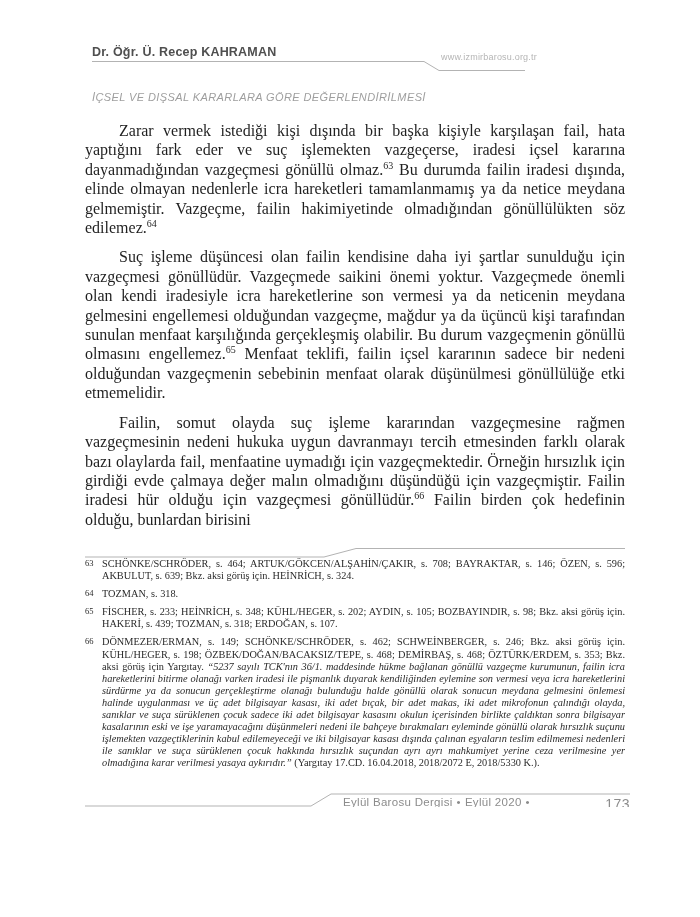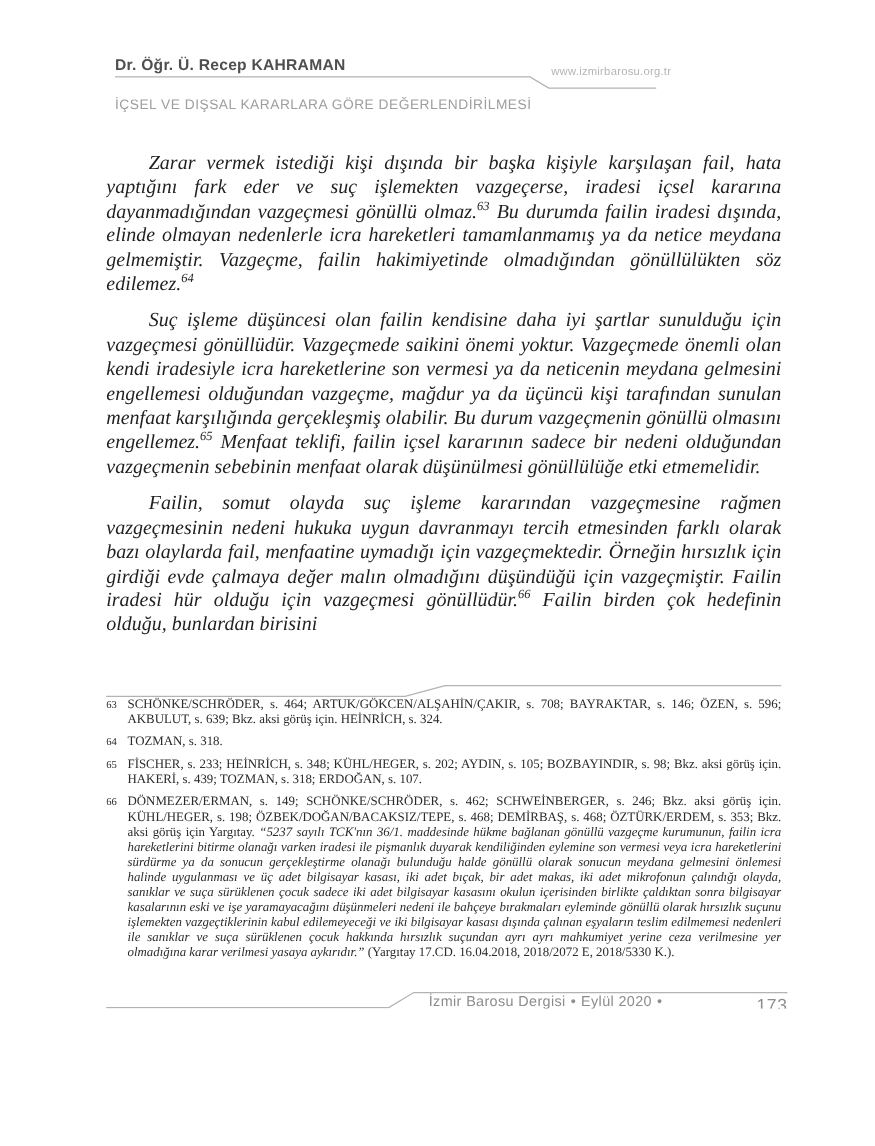--- a/index.html
+++ b/index.html
@@ -24,31 +24,31 @@
     font-size:9px;color:var(--c-url,#b5b5b5);
     letter-spacing:.2px;white-space:nowrap;
   }
   .hdr-title{
     position:absolute;left:92px;
     font-family:"Liberation Sans", sans-serif;
     font-size:11px;color:var(--c-muted,#9e9e9e);
     letter-spacing:.4px;white-space:nowrap;
   }
   .hdr-title.l1{top:65px;}
-  .hdr-title.l2{top:78px;}
+  .hdr-title.l2{top:91px;font-style:italic;}
   
   .rules{position:absolute;left:0;top:0;width:700px;height:917px;pointer-events:none;}
   .rules polyline{fill:none;stroke:var(--c-line,#b3b3b3);stroke-width:1;}
   
   .main{
     position:absolute;left:85px;top:121px;width:540px;
     max-height:424px;overflow:hidden;
     font-size:16px;line-height:19.4px;
     color:var(--c-text,#1f1f1f);
-    text-align:justify;hyphens:auto;font-style:italic;-webkit-hyphens:auto;
+    text-align:justify;hyphens:auto;-webkit-hyphens:auto;
   }
   .main p{margin:0 0 10px 0;text-indent:34px;}
   .main sup.ref{font-size:10px;line-height:0;}
   
   .footnotes{
     position:absolute;left:85px;top:558px;width:540px;
     max-height:240px;overflow:hidden;
     font-size:10.3px;line-height:12.1px;
     color:var(--c-fn,#2a2a2a);
     text-align:justify;hyphens:auto;-webkit-hyphens:auto;
@@ -96,17 +96,17 @@
     </div>
 
   <div class="footnotes" id="footnotes">
       <div class="fn"><sup class="fn-num">63</sup>SCHÖNKE/SCHRÖDER, s. 464; ARTUK/GÖKCEN/ALŞAHİN/ÇAKIR, s. 708; BAYRAKTAR, s. 146; ÖZEN, s. 596; AKBULUT, s. 639; Bkz. aksi görüş için. HEİNRİCH, s. 324.</div>
       <div class="fn"><sup class="fn-num">64</sup>TOZMAN, s. 318.</div>
       <div class="fn"><sup class="fn-num">65</sup>FİSCHER, s. 233; HEİNRİCH, s. 348; KÜHL/HEGER, s. 202; AYDIN, s. 105; BOZBAYINDIR, s. 98; Bkz. aksi görüş için. HAKERİ, s. 439; TOZMAN, s. 318; ERDOĞAN, s. 107.</div>
       <div class="fn"><sup class="fn-num">66</sup>DÖNMEZER/ERMAN, s. 149; SCHÖNKE/SCHRÖDER, s. 462; SCHWEİNBERGER, s. 246; Bkz. aksi görüş için. KÜHL/HEGER, s. 198; ÖZBEK/DOĞAN/BACAKSIZ/TEPE, s. 468; DEMİRBAŞ, s. 468; ÖZTÜRK/ERDEM, s. 353; Bkz. aksi görüş için Yargıtay. <span class="it">“5237 sayılı TCK'nın 36/1. maddesinde hükme bağlanan gönüllü vazgeçme kurumunun, failin icra hareketlerini bitirme olanağı varken iradesi ile pişmanlık duyarak kendiliğinden eylemine son vermesi veya icra hareketlerini sürdürme ya da sonucun gerçekleştirme olanağı bulunduğu halde gönüllü olarak sonucun meydana gelmesini önlemesi halinde uygulanması ve üç adet bilgisayar kasası, iki adet bıçak, bir adet makas, iki adet mikrofonun çalındığı olayda, sanıklar ve suça sürüklenen çocuk sadece iki adet bilgisayar kasasını okulun içerisinden birlikte çaldıktan sonra bilgisayar kasalarının eski ve işe yaramayacağını düşünmeleri nedeni ile bahçeye bırakmaları eyleminde gönüllü olarak hırsızlık suçunu işlemekten vazgeçtiklerinin kabul edilemeyeceği ve iki bilgisayar kasası dışında çalınan eşyaların teslim edilmemesi nedenleri ile sanıklar ve suça sürüklenen çocuk hakkında hırsızlık suçundan ayrı ayrı mahkumiyet yerine ceza verilmesine yer olmadığına karar verilmesi yasaya aykırıdır.”</span> (Yargıtay 17.CD. 16.04.2018, 2018/2072 E, 2018/5330 K.).</div>
     </div>
 
   <div class="footer-text">
-    <span>İzmir Barosu Dergisi</span><span class="dot">•</span><span>Eylül 2020</span><span class="dot">•</span>
+    <span>Eylül Barosu Dergisi</span><span class="dot">•</span><span>Eylül 2020</span><span class="dot">•</span>
   </div>
   <div class="footer-page">173</div>
 
 </div>
 
 </body></html>

